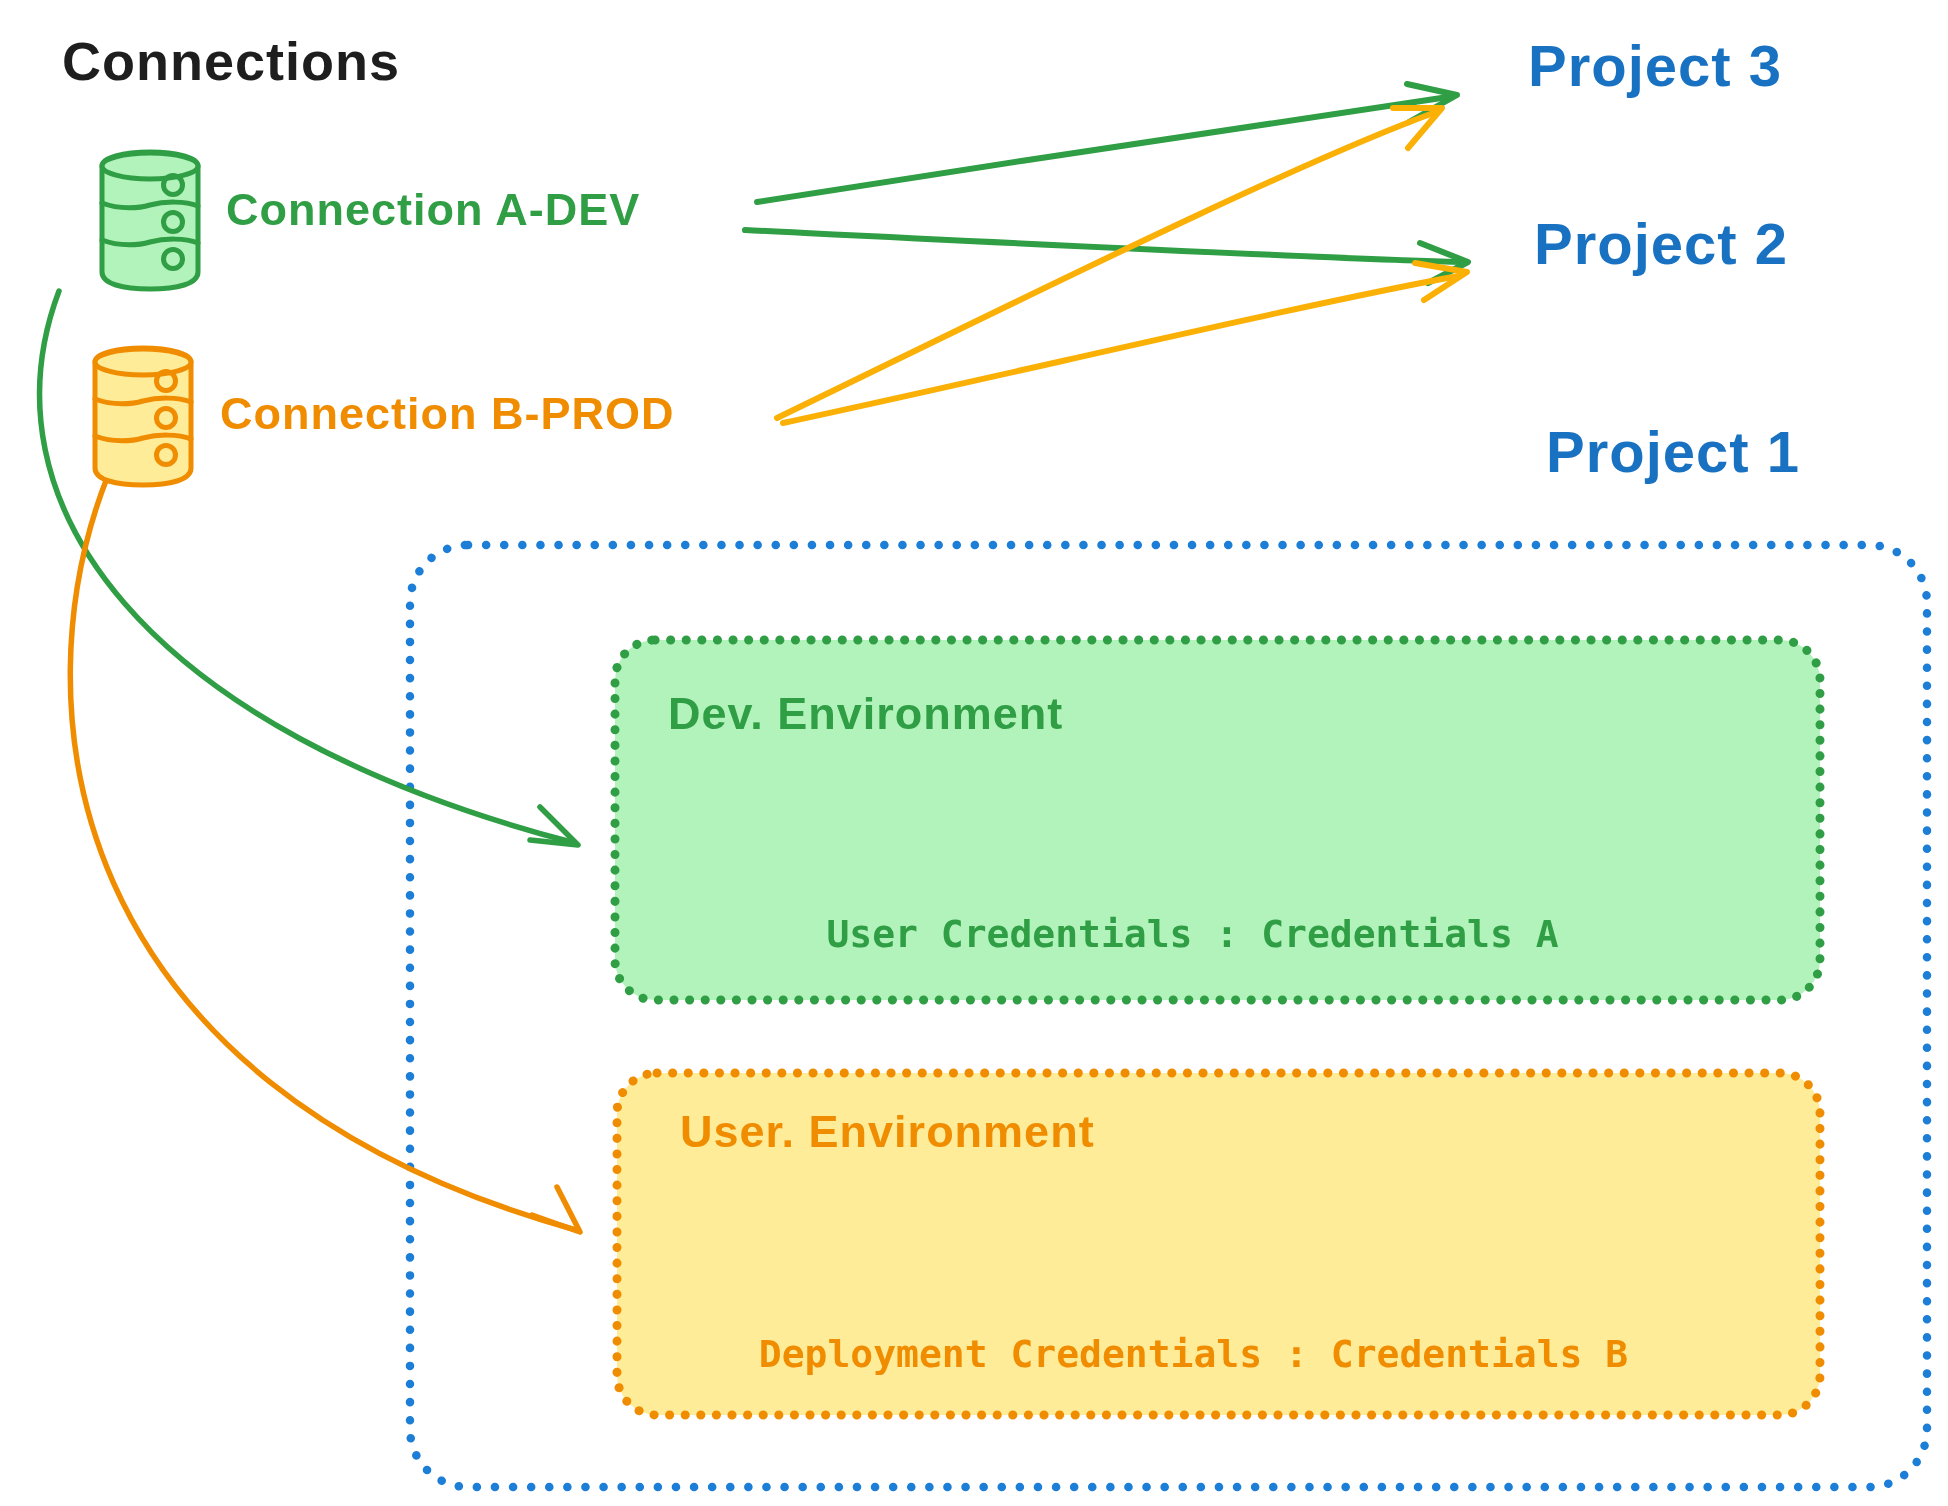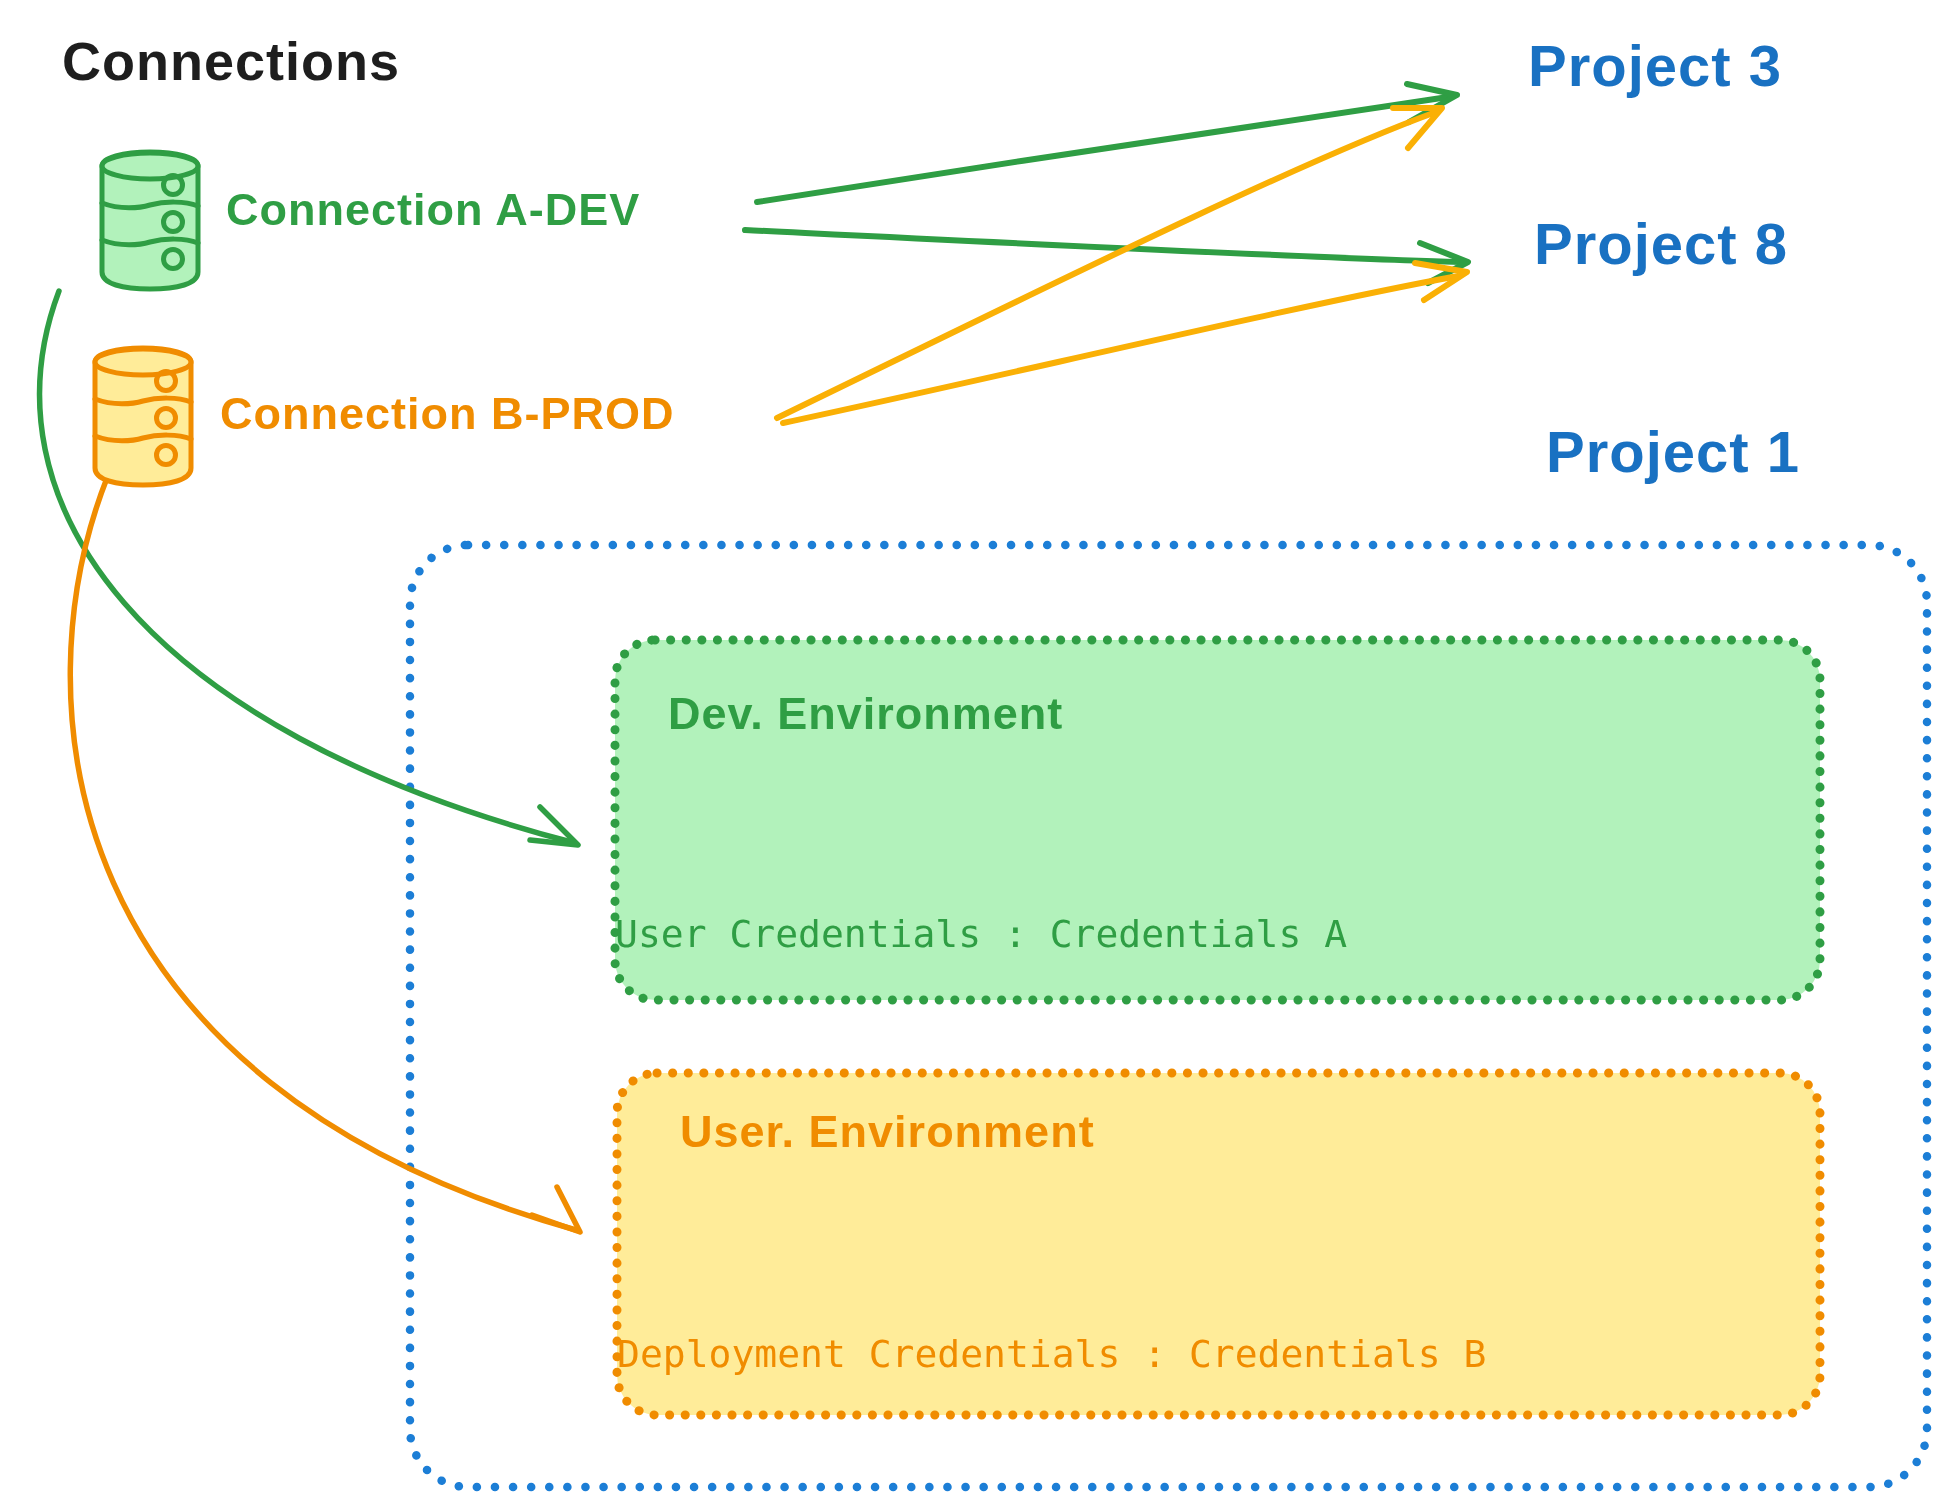--- a/index.html
+++ b/index.html
@@ -11,22 +11,22 @@
   .conn-label{font-size:45px;}
   .conn-a{left:226px;top:184px;color:#2f9e44;text-align:center;}
   .conn-b{left:220px;top:388px;color:#f08c00;}
   .project{font-size:58px;color:#1971c2;margin-left:28px;}
   .p3{left:1500px;top:32px;}
   .p2{left:1506px;top:210px;}
   .p1{left:1518px;top:418px;}
   .env-title{font-size:45px;}
   .dev-title{left:668px;top:688px;color:#2f9e44;}
   .prod-title{left:680px;top:1106px;color:#f08c00;}
-  .cred{position:absolute;font-family:"DejaVu Sans Mono",monospace;font-weight:400;
-        font-size:38px;text-align:left;white-space:nowrap;}
+  .cred{position:absolute;font-family:"DejaVu Sans Mono",monospace;font-weight:700;
+        font-size:38px;text-align:center;white-space:nowrap;}
   .dev-cred{left:615px;width:1155px;top:912px;color:#2f9e44;}
   .prod-cred{left:617px;width:1153px;top:1332px;color:#f08c00;}
 </style>
 </head>
 <body>
 
 <div id="canvas">
 
   <svg id="shapes" viewBox="0 0 1948 1506" xmlns="http://www.w3.org/2000/svg">
 
@@ -86,21 +86,21 @@
       <circle cx="78" cy="111" r="9.5" fill="none"></circle>
     </g>
   </svg>
 
   <div class="lbl title">Connections</div>
 
   <div class="lbl conn-label conn-a">Connection A-DEV</div>
   <div class="lbl conn-label conn-b">Connection B-PROD</div>
 
   <div class="lbl project p3">Project 3</div>
-  <div class="lbl project p2">Project 8</div>
+  <div class="lbl project p2">Project 2</div>
   <div class="lbl project p1">Project 1</div>
 
   <div class="lbl env-title dev-title">Dev. Environment</div>
   <div class="cred dev-cred">User Credentials : Credentials A</div>
 
   <div class="lbl env-title prod-title">User. Environment</div>
   <div class="cred prod-cred">Deployment Credentials : Credentials B</div>
 
 </div>
 

